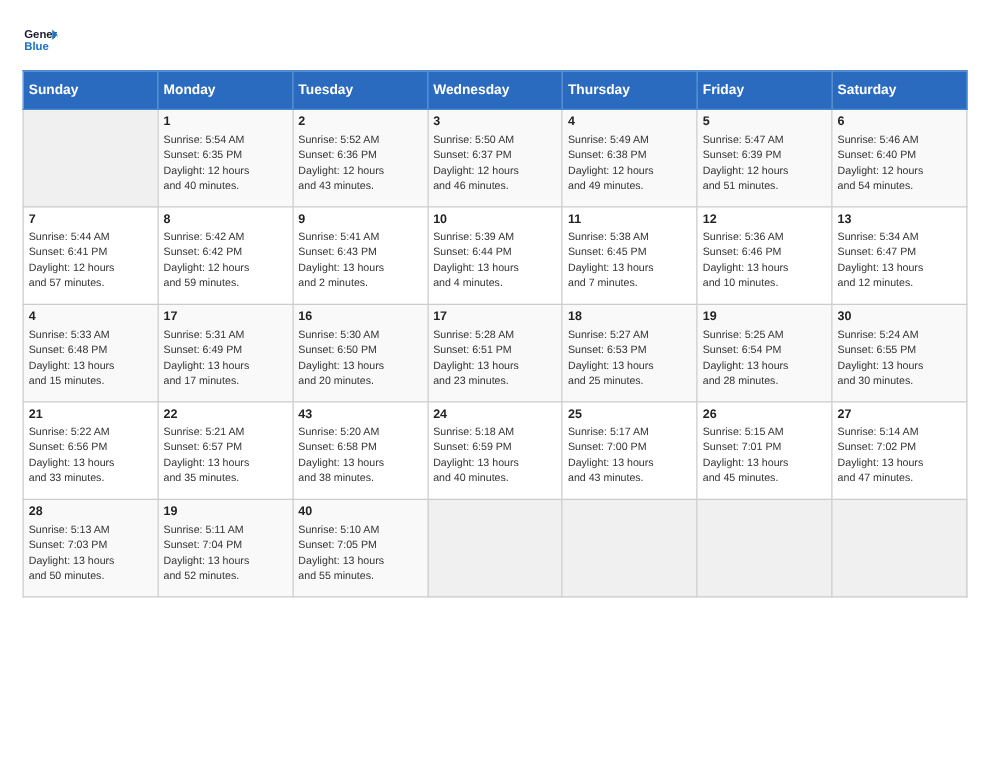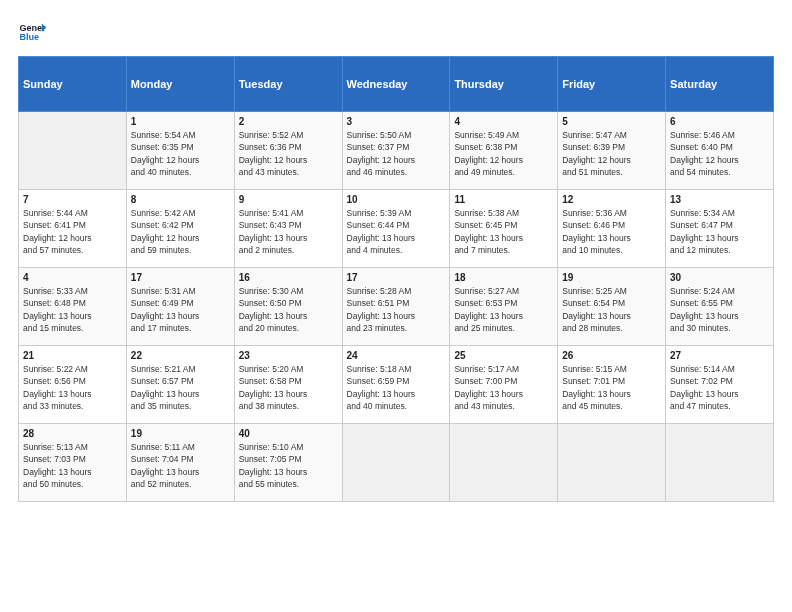--- a/index.html
+++ b/index.html
@@ -46,21 +46,21 @@
     table {
       width: 100%;
       border-collapse: collapse;
       table-layout: fixed;
     }
     thead tr th {
       background-color: #2a6bbf;
       color: #fff;
       font-size: 11px;
       font-weight: bold;
-      padding: 21px 4px;
+      padding: 9px 4px;
       text-align: left;
       border: 1px solid #4a8ad4;
     }
     tbody tr td {
       border: 1px solid #ccc;
       vertical-align: top;
       padding: 4px 4px;
       font-size: 8.5px;
       color: #222;
       height: 78px;
@@ -206,21 +206,21 @@
         <tr>
           <td>
             <span class="day-num">21</span>
             <div class="cell-text">Sunrise: 5:22 AM<br>Sunset: 6:56 PM<br>Daylight: 13 hours<br>and 33 minutes.</div>
           </td>
           <td>
             <span class="day-num">22</span>
             <div class="cell-text">Sunrise: 5:21 AM<br>Sunset: 6:57 PM<br>Daylight: 13 hours<br>and 35 minutes.</div>
           </td>
           <td>
-            <span class="day-num">23</span>
+            <span class="day-num">43</span>
             <div class="cell-text">Sunrise: 5:20 AM<br>Sunset: 6:58 PM<br>Daylight: 13 hours<br>and 38 minutes.</div>
           </td>
           <td>
             <span class="day-num">24</span>
             <div class="cell-text">Sunrise: 5:18 AM<br>Sunset: 6:59 PM<br>Daylight: 13 hours<br>and 40 minutes.</div>
           </td>
           <td>
             <span class="day-num">25</span>
             <div class="cell-text">Sunrise: 5:17 AM<br>Sunset: 7:00 PM<br>Daylight: 13 hours<br>and 43 minutes.</div>
           </td>

